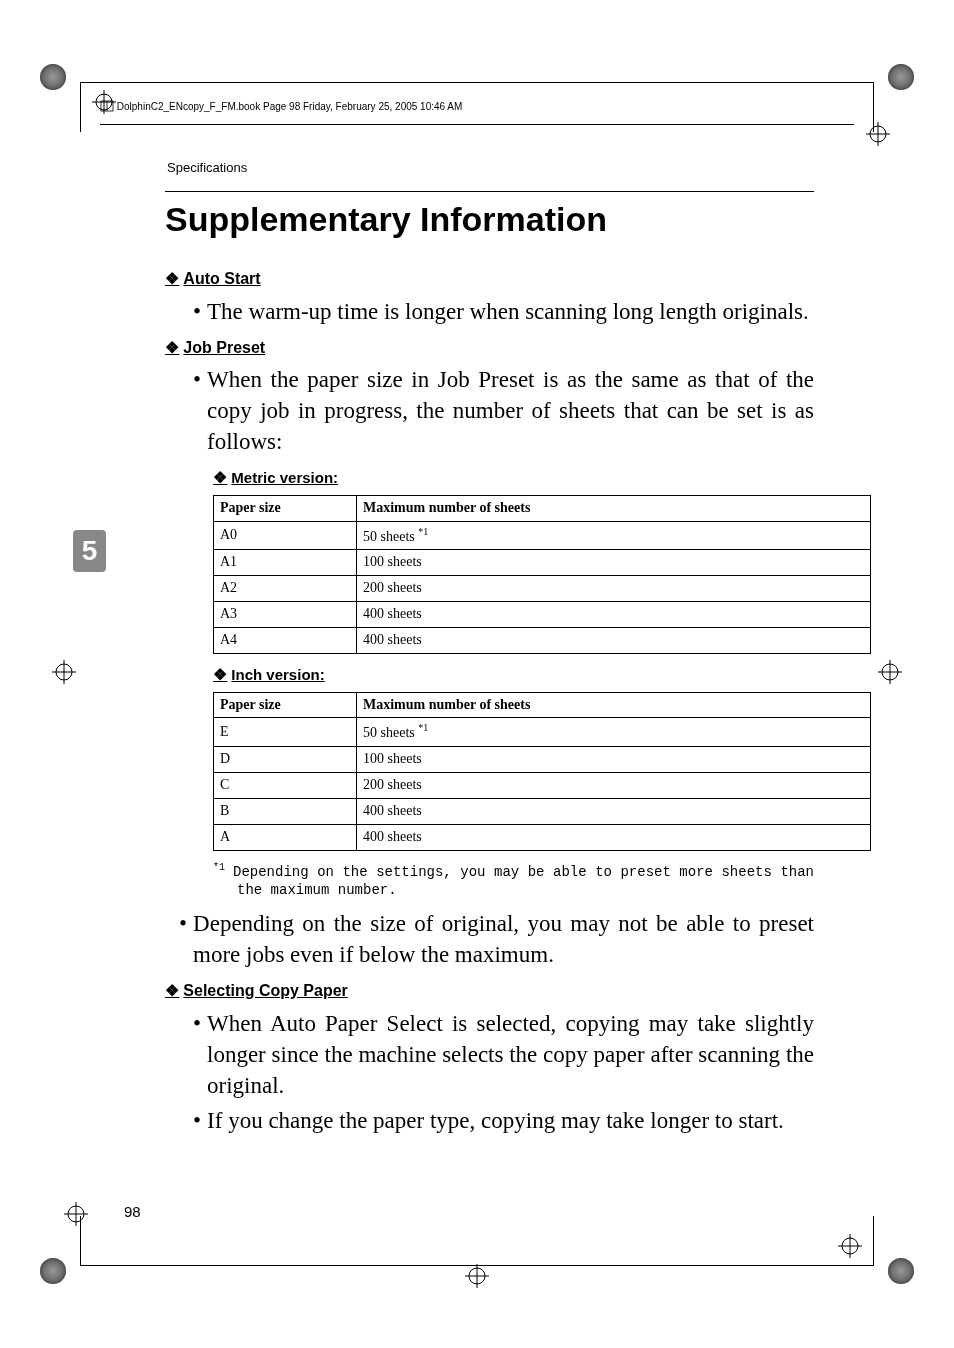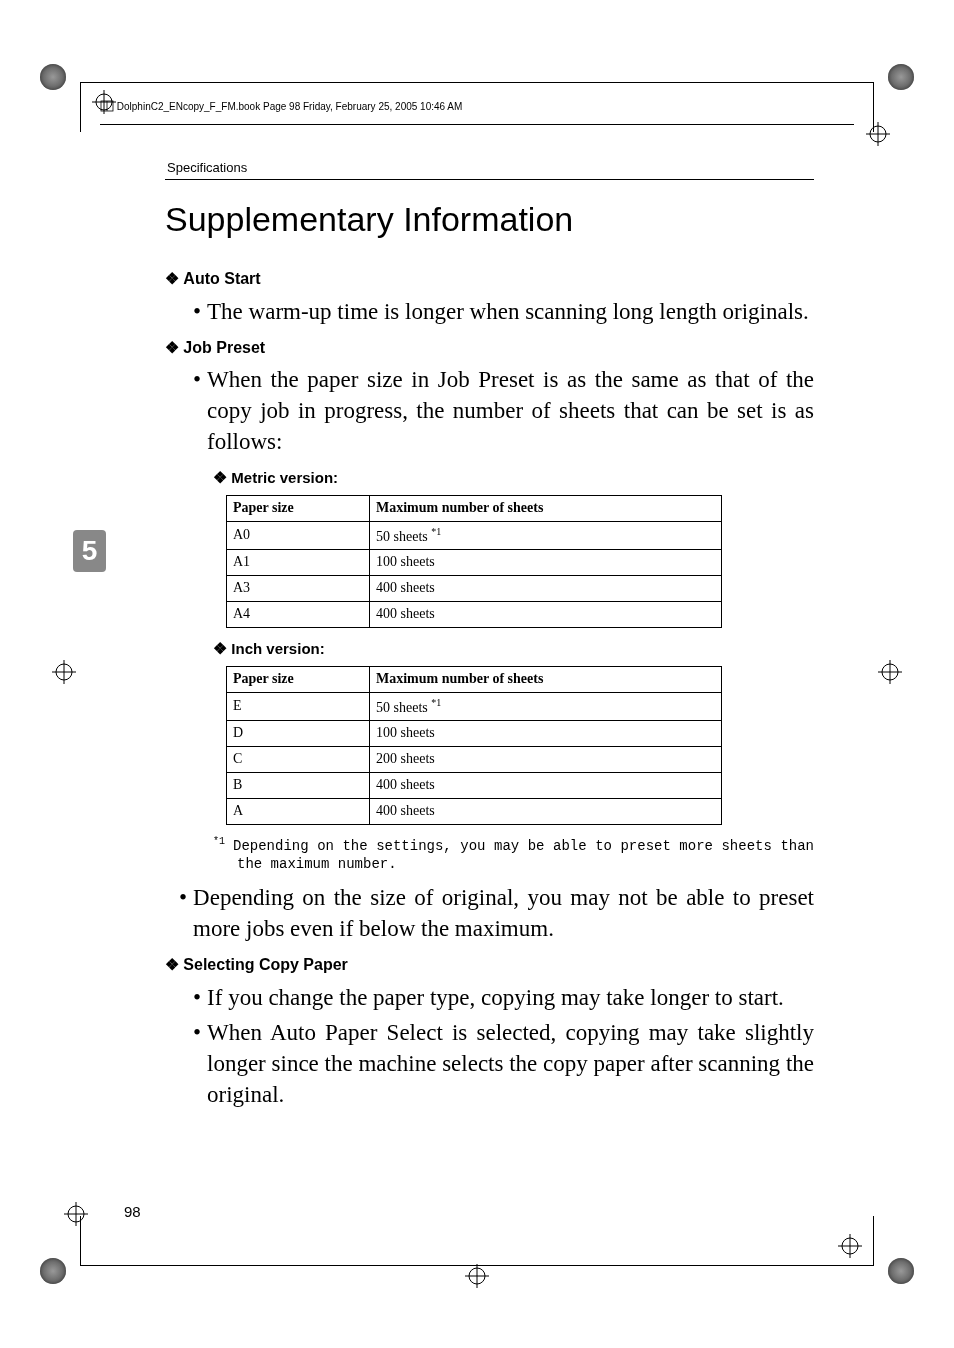--- a/index.html
+++ b/index.html
@@ -95,68 +95,69 @@
   }
   .running-head-section {
     position: absolute;
     top: 160px;
     left: 165px;
     right: 140px;
     font-family: Arial, sans-serif;
     font-size: 13px;
     color: #000;
     border-bottom: 1.5px solid #000;
-    padding-bottom: 4px;
+    padding-bottom: 16px;
     padding-left: 2px;
   }
   .main-title {
     position: absolute;
     top: 200px;
     left: 165px;
     font-family: Arial, sans-serif;
     font-size: 34px;
-    font-weight: normal;
+    font-weight: bold;
     color: #000;
   }
   .content {
     position: absolute;
     top: 258px;
     left: 165px;
     right: 140px;
     font-size: 17px;
     line-height: 1.35;
   }
   .sec-h {
     font-family: Arial, sans-serif;
     font-weight: bold;
     font-size: 16px;
     margin-top: 10px;
     margin-bottom: 6px;
+    text-decoration: underline;
   }
   .sec-h.sub {
     margin-left: 48px;
     font-size: 15px;
   }
   .diam {
     font-size: 16px;
     margin-right: 4px;
   }
   .bullet-item {
     font-family: "Book Antiqua", Palatino, "Times New Roman", serif;
     font-size: 23px;
     margin-left: 42px;
     text-indent: -14px;
     margin-bottom: 4px;
     text-align: justify;
   }
   .bullet-item .b { margin-right: 6px; }
   table.data-tbl {
     border-collapse: collapse;
-    width: 496px;
-    margin-left: 61px;
+    width: 658px;
+    margin-left: 48px;
     margin-top: 6px;
     margin-bottom: 10px;
     font-family: "Book Antiqua", Palatino, serif;
     font-size: 14px;
   }
   table.data-tbl th, table.data-tbl td {
     border: 1px solid #000;
     padding: 3px 6px;
     text-align: left;
     font-weight: normal;
@@ -319,20 +320,24 @@
       </tr>
       <tr>
         <td>A0</td>
         <td><span class="valtext">50 sheets</span> <span class="sup">*1</span></td>
       </tr>
       <tr>
         <td>A1</td>
         <td>100 sheets</td>
       </tr>
       <tr>
+        <td>A2</td>
+        <td>200 sheets</td>
+      </tr>
+      <tr>
         <td>A3</td>
         <td>400 sheets</td>
       </tr>
       <tr>
         <td>A4</td>
         <td>400 sheets</td>
       </tr>
     </tbody>
       </table>
 
@@ -374,24 +379,24 @@
     </div>
 
     <div class="bullet-item" style="margin-left:28px;">
       <span class="b">•</span><span>Depending on the size of original, you may not be able to preset more jobs even if below the maximum.</span>
     </div>
 
     <div class="sec-h">
       <span class="diam">❖</span><span>Selecting Copy Paper</span>
     </div>
     <div class="bullet-item">
+      <span class="b">•</span><span>When Auto Paper Select is selected, copying may take slightly longer since the machine selects the copy paper after scanning the original.</span>
+    </div>
+    <div class="bullet-item">
       <span class="b">•</span><span>If you change the paper type, copying may take longer to start.</span>
-    </div>
-    <div class="bullet-item">
-      <span class="b">•</span><span>When Auto Paper Select is selected, copying may take slightly longer since the machine selects the copy paper after scanning the original.</span>
     </div>
 
   </div>
 
   <div class="page-num">
     <span>98</span>
   </div>
 
 </div>
 

